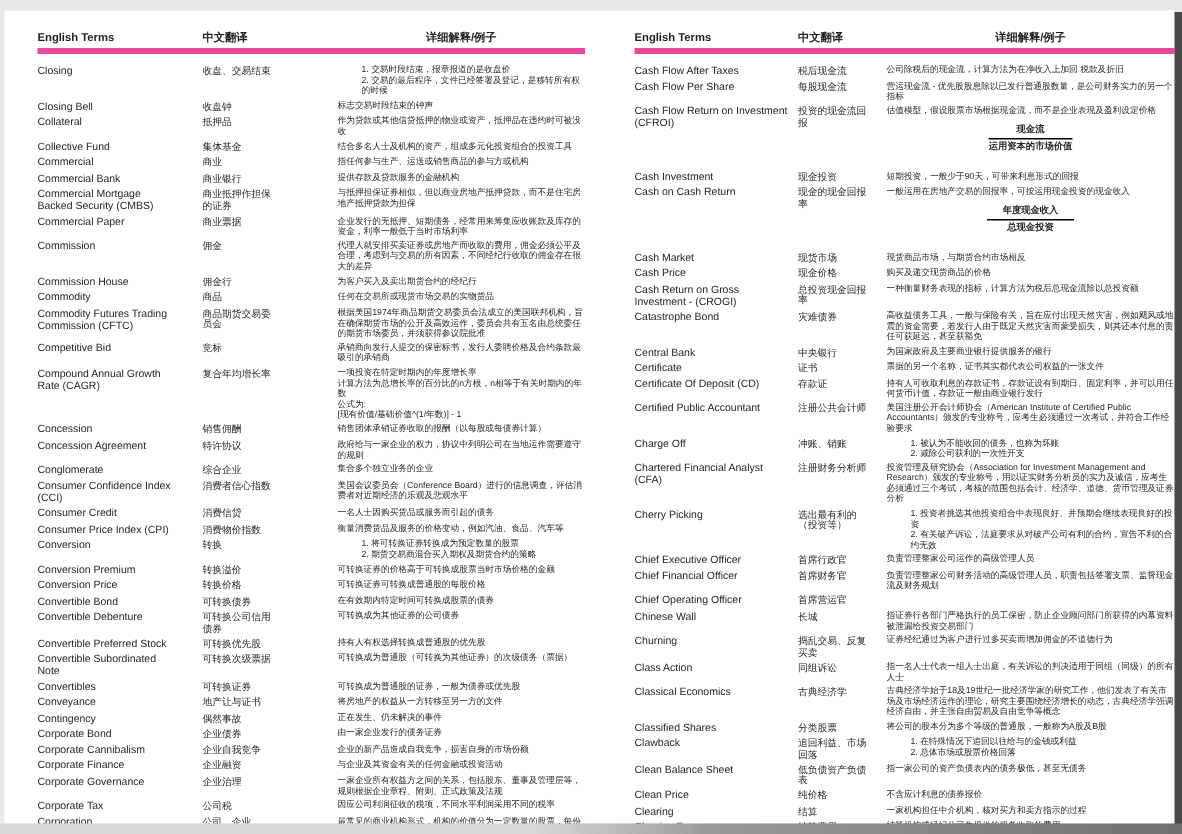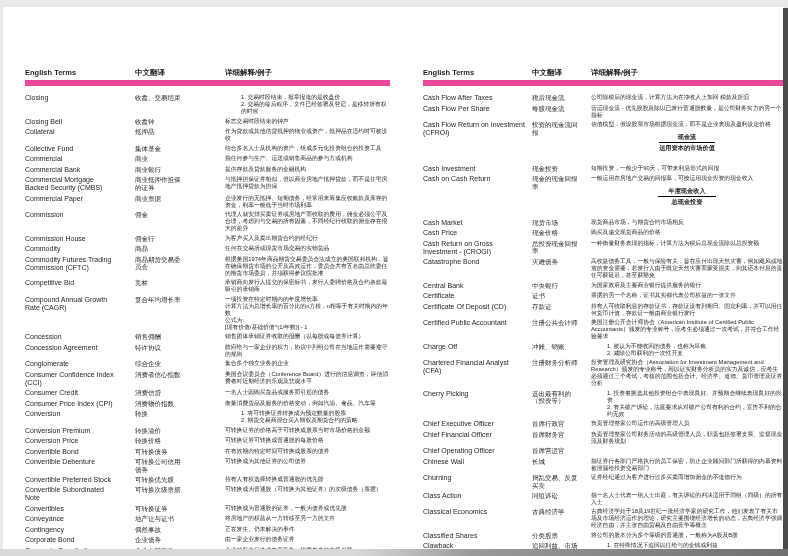--- a/index.html
+++ b/index.html
@@ -22,29 +22,29 @@
   .edge-bottom {
     position:absolute; left:0; bottom:0; height:7px; width:788px;
     background:linear-gradient(to right,#d9d9d9 0 45%, #9a9a9a 60%, #6f6f6f);
   }
   .page { position:absolute; top:20px; }
   .page.left  { left:25px;  width:365px; }
   .page.right { left:423px; width:360px; }
 
   .page-header {
     display:flex; align-items:flex-end;
-    border-bottom:6px solid #ec4899;
+    border-bottom:4px solid #ec4899;
     padding-bottom:3px; margin-bottom:8px;
-    font-weight:bold; font-size:7.5px; line-height:9px;margin-top:48px;
+    font-weight:bold; font-size:7.5px; line-height:9px;
   }
   .page.left  .h-term { flex:0 0 90px;  margin-right:20px; }
   .page.left  .h-cn   { flex:0 0 50px;  margin-right:40px; }
   .page.right .h-term { flex:0 0 105px; margin-right:4px; }
   .page.right .h-cn   { flex:0 0 50px;  margin-right:9px; }
-  .h-detail { flex:1; }
+  .h-detail { flex:1; text-align:center; }
 
   .row { display:flex; align-items:flex-start; margin-bottom:2.5px; }
   .c-term { font-size:7px;   line-height:8px; }
   .c-cn   { font-size:6.5px; line-height:7.5px; }
   .c-desc { flex:1; font-size:5.8px; line-height:7px; }
   .page.left  .c-term { flex:0 0 90px;  margin-right:20px; }
   .page.left  .c-cn   { flex:0 0 50px;  margin-right:40px; }
   .page.right .c-term { flex:0 0 105px; margin-right:4px; }
   .page.right .c-cn   { flex:0 0 50px;  margin-right:9px; }
 

